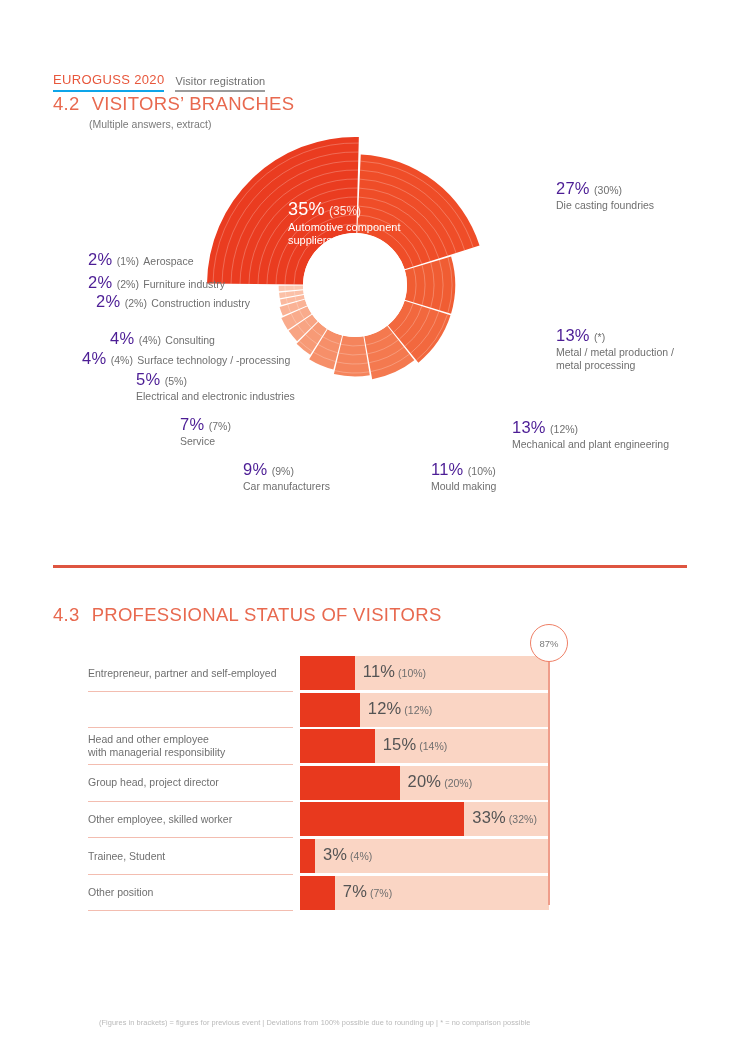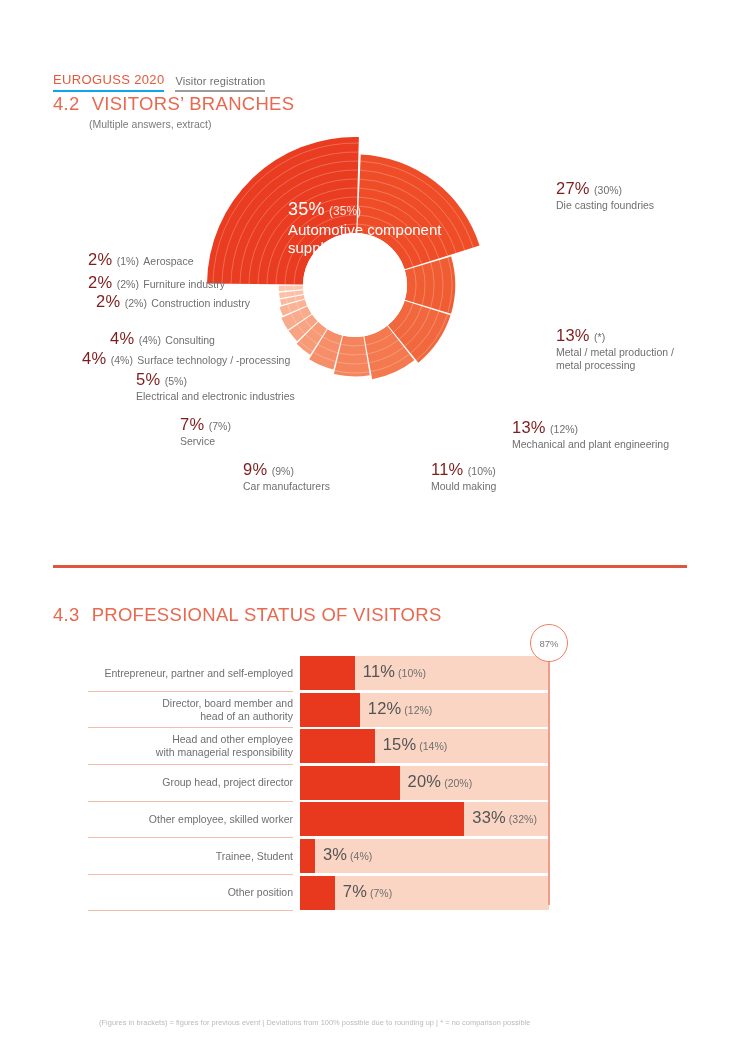--- a/index.html
+++ b/index.html
@@ -24,40 +24,40 @@
   
   .sec-title{position:absolute;font-size:18.5px;color:#e8694f;letter-spacing:.3px;font-weight:400;white-space:nowrap;}
   .sec-title .num{margin-right:12px;}
   .sec-sub{position:absolute;font-size:10.5px;color:#7a7a7a;}
 
   
   #donut{position:absolute;left:200px;top:130px;}
 
   
   .dl{position:absolute;line-height:1.25;white-space:nowrap;}
-  .dl .big{font-size:16.5px;color:#7f1d1d;letter-spacing:.2px;}
+  .dl .big{font-size:16.5px;color:#4c1d95;letter-spacing:.2px;}
   .dl .prev{font-size:10.5px;color:#6f6f6f;}
   .dl .cap{font-size:10.5px;color:#6f6f6f;display:block;}
   .dl.inv .big{color:#ffffff;font-size:18px;}
   .dl.inv .prev{color:#ffe6de;font-size:12px;}
-  .dl.inv .cap{color:#ffffff;font-size:15px;line-height:1.2;}
+  .dl.inv .cap{color:#ffffff;font-size:11px;line-height:1.2;}
   .dl.r{}
   .dl.one{display:block;}
   .dl.one .cap{display:inline;}
 
   
   .rule{position:absolute;left:53px;top:565px;width:634px;height:2.5px;background:#de5540;}
 
   
   #bars{position:absolute;left:88px;top:656px;width:462px;}
   .blabel{
     position:absolute;left:0;width:205px;font-size:10.5px;color:#6f6f6f;
     line-height:1.25;
   }
-  .blabel .ln{display:block;text-align:right;}
+  .blabel .ln{display:block;}
   .bsep{position:absolute;left:0;width:205px;height:1px;background:#f3bdb0;}
   .btrack{position:absolute;background:#fad5c4;}
   .bfill{position:absolute;left:0;top:0;bottom:0;background:#e8391e;}
   .bval{position:absolute;white-space:nowrap;}
   .bval .big{font-size:16.5px;color:#545454;letter-spacing:.2px;}
   .bval .prev{font-size:10.5px;color:#6f6f6f;}
 
   .axis50{position:absolute;left:548px;top:656px;width:1.6px;height:249px;background:#ef9d8a;}
   .bubble50{
     position:absolute;left:530px;top:624px;width:36px;height:36px;border-radius:50%;
@@ -245,24 +245,20 @@
 
   <div id="bars" style="height: 256.2px;">
       <div class="blabel" style="top: 10.5px;">
         <span class="ln">Entrepreneur, partner and self-employed</span>
       </div>
       <div class="bsep" style="top: 34.8px;"></div>
       <div class="btrack" style="left: 212px; top: 0px; width: 249px; height: 34px;">
         <div class="bfill" style="width: 54.78px;"></div>
       </div>
       <div class="bval" style="left: 274.78px; top: 6px;"><span class="big">11%</span><span class="prev"> (10%)</span></div>
-      <div class="blabel" style="top: 40.6px;">
-        <span class="ln">Director, board member and</span>
-        <span class="ln">head of an authority</span>
-      </div>
       <div class="bsep" style="top: 71.4px;"></div>
       <div class="btrack" style="left: 212px; top: 36.6px; width: 249px; height: 34px;">
         <div class="bfill" style="width: 59.76px;"></div>
       </div>
       <div class="bval" style="left: 279.76px; top: 42.6px;"><span class="big">12%</span><span class="prev"> (12%)</span></div>
       <div class="blabel" style="top: 77.2px;">
         <span class="ln">Head and other employee</span>
         <span class="ln">with managerial responsibility</span>
       </div>
       <div class="bsep" style="top: 108px;"></div>

